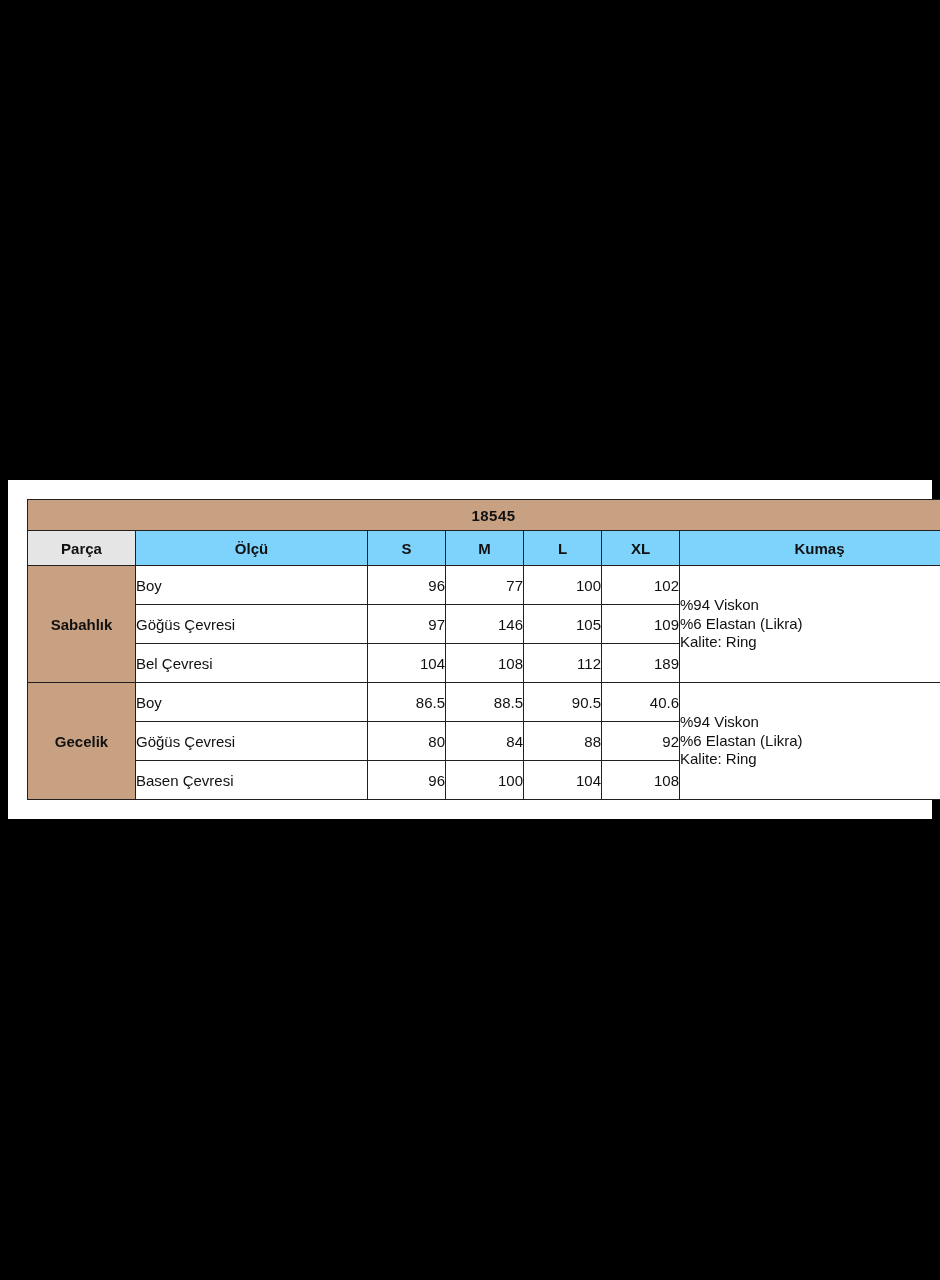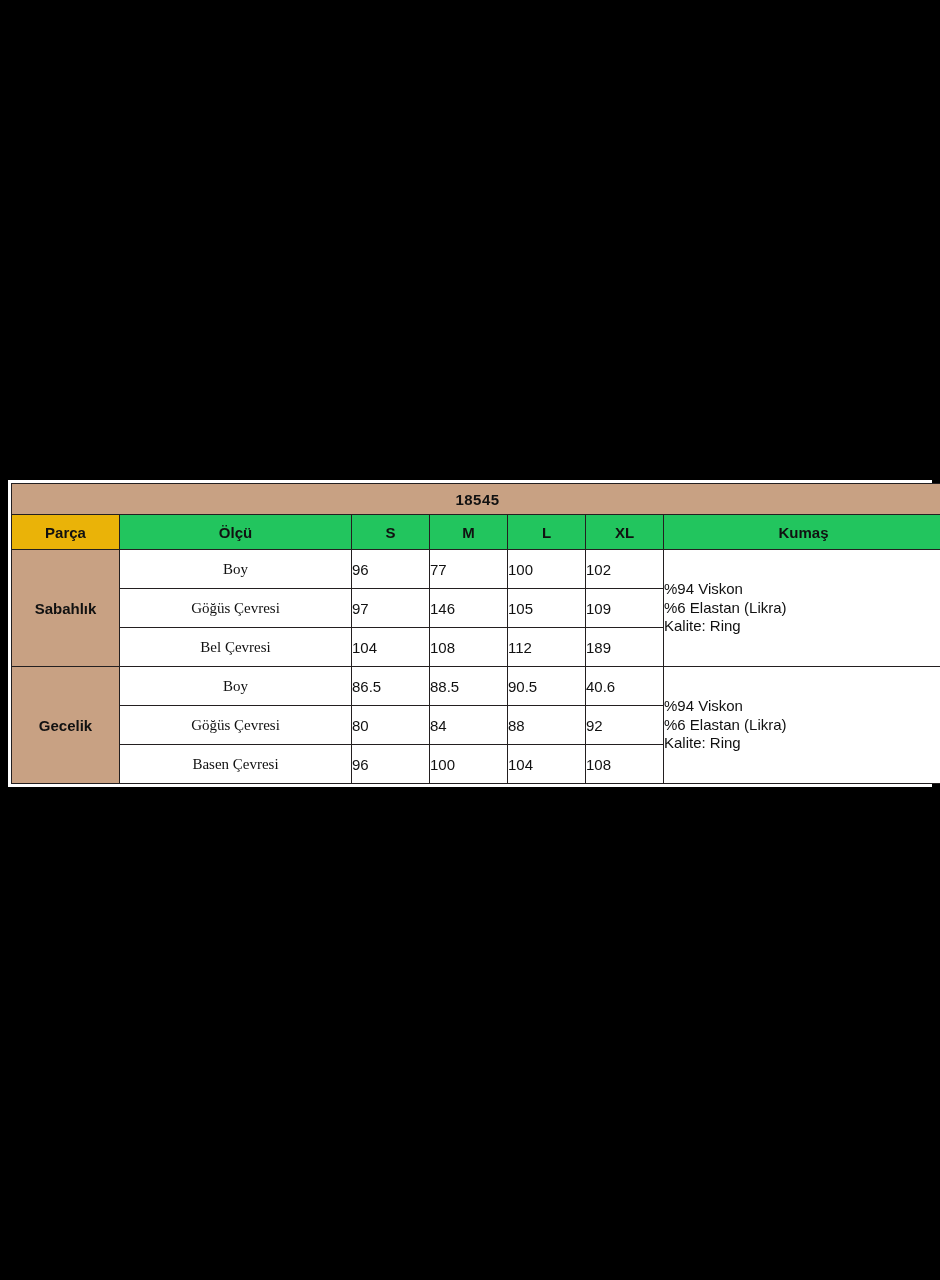--- a/index.html
+++ b/index.html
@@ -13,21 +13,21 @@
     font-family: "Liberation Sans", sans-serif;
     position: relative;
     overflow: hidden;
   }
   #size-table-wrapper {
     position: absolute;
     left: 8px;
     top: 480px;
     width: 924px;
     background: #ffffff;
-    padding: 3px;
+    padding: 19px;
     box-sizing: border-box;
   }
   table.size-table {
     width: 100%;
     border-collapse: collapse;
     table-layout: fixed;
     background: #ffffff;
   }
   table.size-table td,
   table.size-table th {
@@ -39,48 +39,47 @@
   }
   .title-cell {
     background: #c8a183;
     text-align: center;
     font-weight: bold;
     font-size: 16px;
     height: 30px;
     letter-spacing: 0.5px;
   }
   .hdr {
-    background: #22c55e;
+    background: #7dd3fc;
     text-align: center;
     font-weight: bold;
     font-size: 15px;
     height: 34px;
   }
   .hdr-part {
-    background: #eab308;
+    background: #e5e5e5;
     text-align: center;
     font-weight: bold;
     font-size: 15px;
   }
   .group-cell {
     background: #c8a183;
     text-align: center;
     font-weight: bold;
     font-size: 15px;
     margin-left: 16px;
   }
   .measure-cell {
-    text-align: center;
+    text-align: left;
     padding-left: 6px;
     height: 38px;
     font-size: 15px;
-    font-family: Liberation Serif, serif;
   }
   .num-cell {
-    text-align: left;
+    text-align: right;
     font-size: 15px;
   }
   .fabric-cell {
     text-align: left;
     padding-left: 6px;
     font-size: 15px;
   }
   .fabric-line {
     line-height: 1.25;
   }

